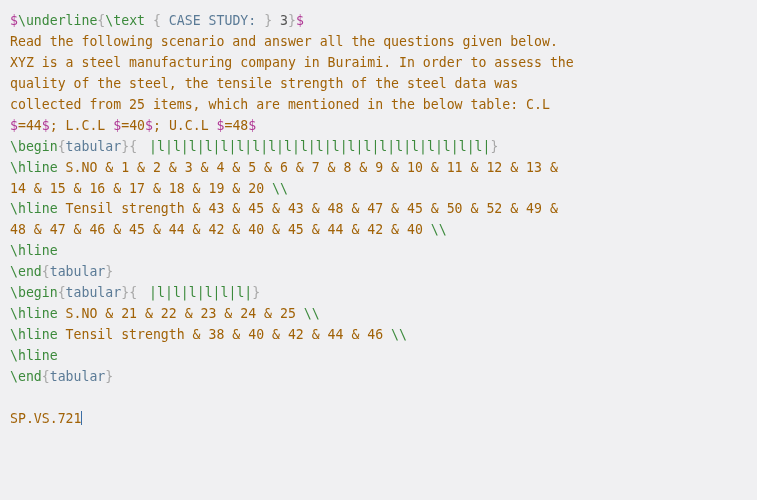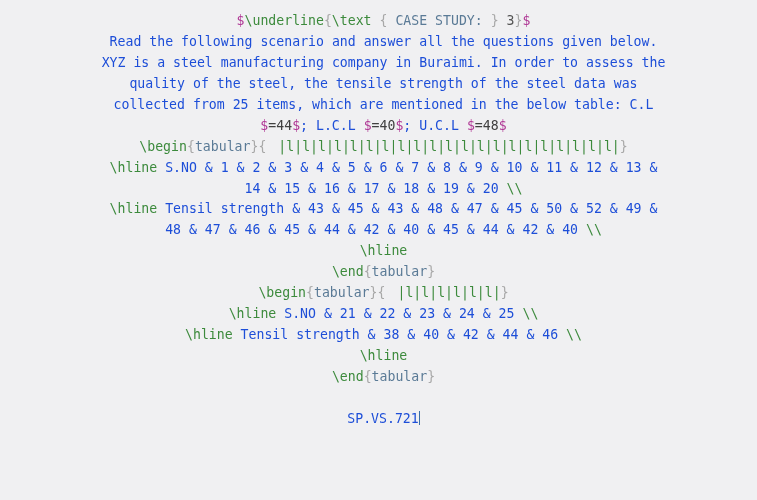--- a/index.html
+++ b/index.html
@@ -20,33 +20,32 @@
     padding: 11px 0 0 10px;
     background: #f0f0f2;
     font-size: 13.2px;
     line-height: 20.95px;
     white-space: pre;
     letter-spacing: 0px;
   }
   .line {
     height: 20.95px;
     white-space: pre;
-    text-align: center;
   }
   .blank { height: 20.95px; }
 
   
   .tok-math   { color: #b03a96; }           
   .tok-cmd    { color: #3c8a3c; }           
   .tok-brace  { color: #a8a8a8; }           
   .tok-env    { color: #5a7a96; }           
-  .tok-plain  { color: #1d4ed8; margin-top: 38px; }           
+  .tok-plain  { color: #a16207; margin-top: 38px; }           
   .tok-arg    { color: #555555; }           
   .tok-colspec{ color: #3c8a3c; margin-left: 12px; }           
-  .tok-mathbody { color: #404040; }         
+  .tok-mathbody { color: #a16207; }         
 
   .cursor {
     display: inline-block;
     width: 1px;
     height: 14px;
     background: #3b6ea5;
     vertical-align: -2px;
     margin-left: 0px;
   }
 </style>

